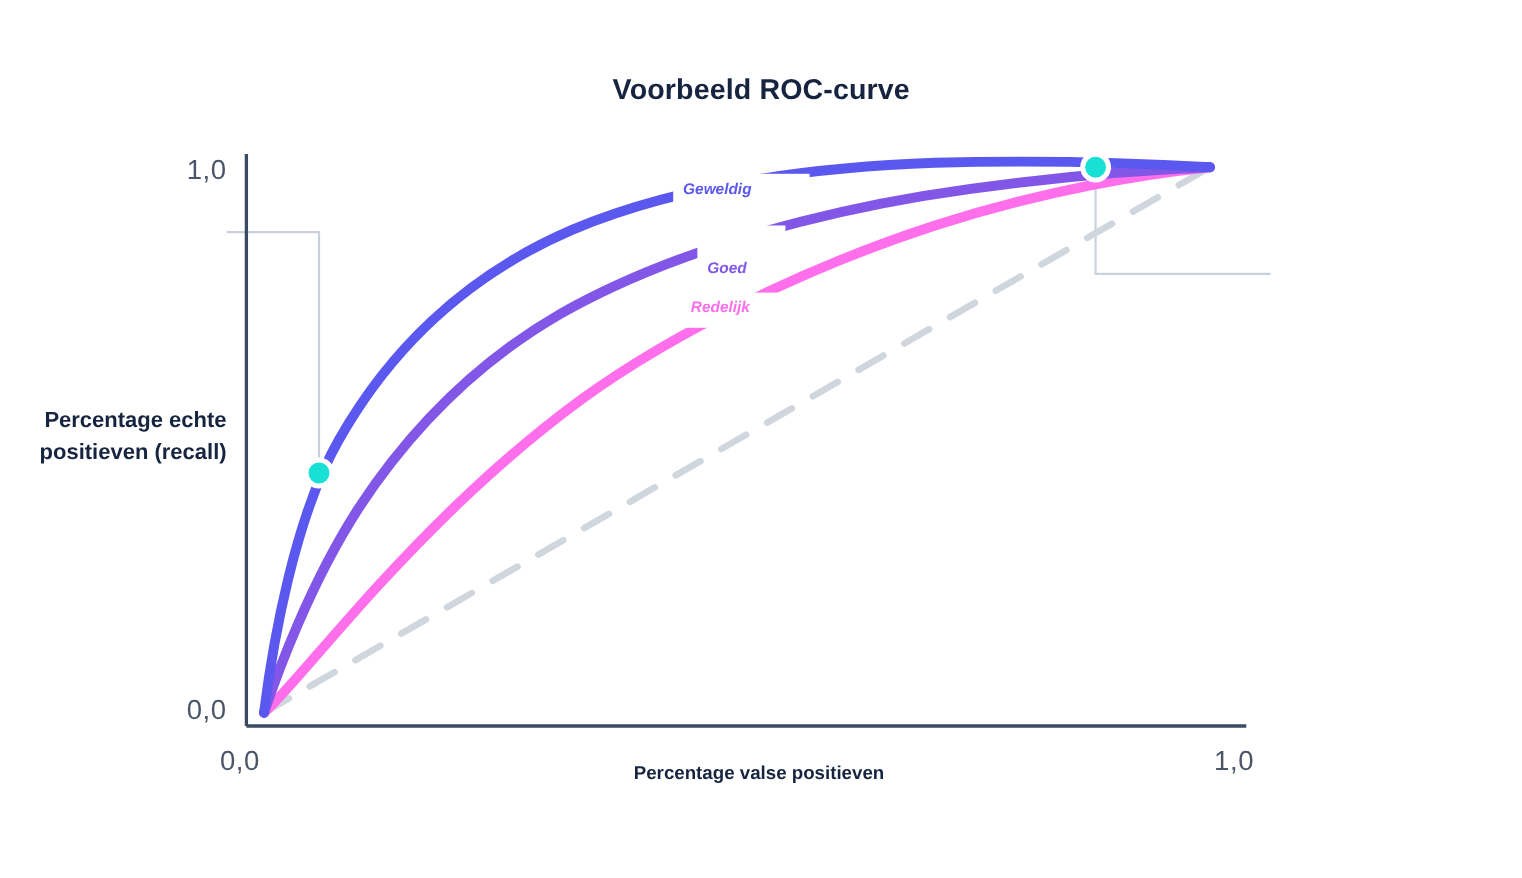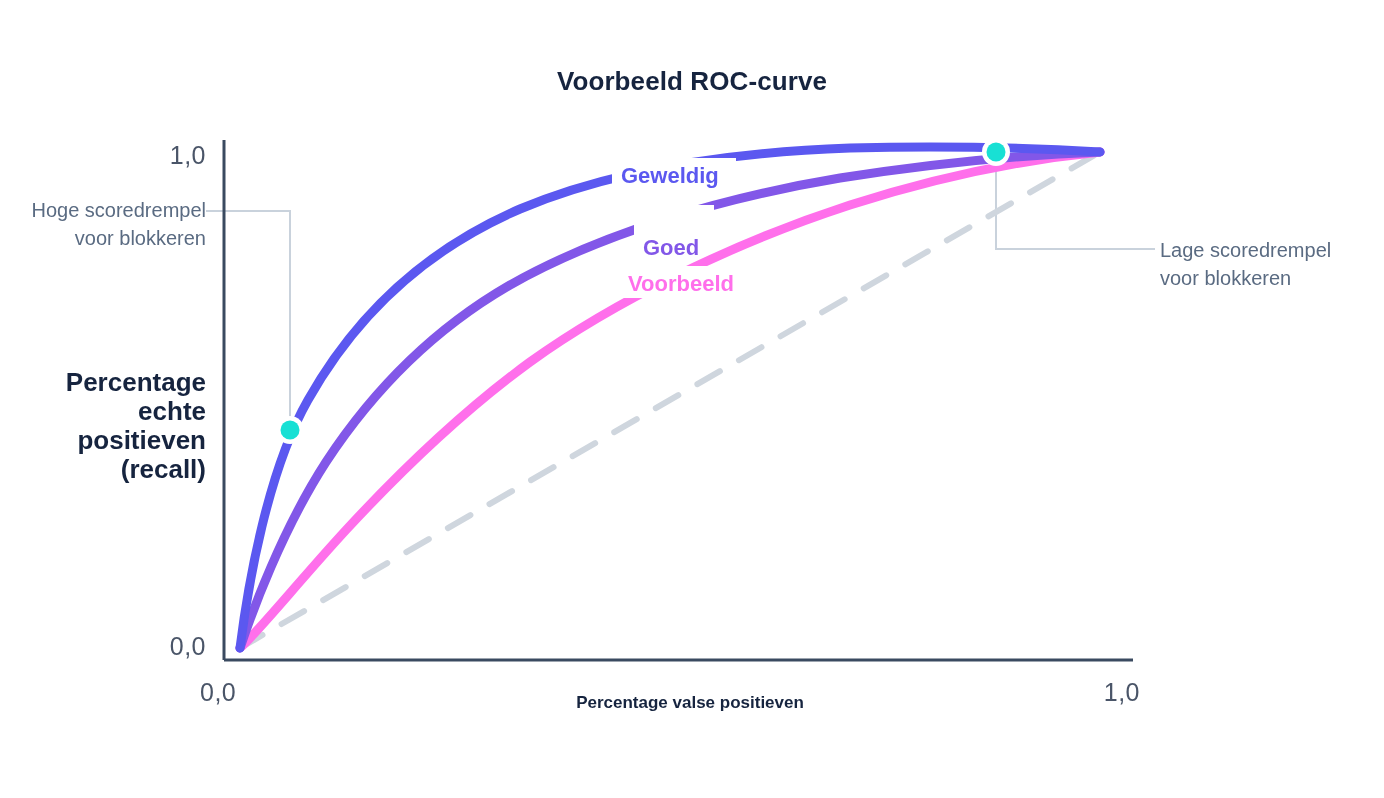--- a/index.html
+++ b/index.html
@@ -46,21 +46,21 @@
     letter-spacing: 0.5px;
     white-space: nowrap;
   }
   #tick-y-top { left: 120px; top: 141px; width: 86px; text-align: right; }
   #tick-y-bottom { left: 120px; top: 632px; width: 86px; text-align: right; }
   #tick-x-left { left: 200px; top: 678px; width: 90px; text-align: left; }
   #tick-x-right { left: 1050px; top: 678px; width: 90px; text-align: right; }
 
   .axis-title {
     position: absolute;
-    font-size: 26px;
+    font-size: 20px;
     font-weight: bold;
     color: #16243f;
     line-height: 29px;
   }
   #y-axis-title {
     left: 20px;
     top: 368px;
     width: 186px;
     text-align: right;
   }
@@ -86,23 +86,24 @@
   }
   #annotation-right {
     left: 1160px;
     top: 237px;
     width: 215px;
     text-align: left;
   }
 
   .curve-label {
     position: absolute;
-    font-size: 22px;
+    font-size: 14px;
     font-weight: bold;
     white-space: nowrap;
+    font-style: italic;
   }
   #label-geweldig { left: 621px; top: 163px; color: #5b58f0; }
   #label-goed { left: 643px; top: 210px; color: #8257e8; margin-top: 25px; }
   #label-redelijk { left: 628px; top: 271px; color: #ff6feb; }
 </style>
 </head>
 <body>
 
 <div id="root">
 
@@ -162,20 +163,18 @@
   </svg>
 
   <div class="tick-label" id="tick-y-top">1,0</div>
   <div class="tick-label" id="tick-y-bottom">0,0</div>
   <div class="tick-label" id="tick-x-left">0,0</div>
   <div class="tick-label" id="tick-x-right">1,0</div>
 
   <div class="axis-title" id="y-axis-title">Percentage echte positieven (recall)</div>
   <div class="axis-title" id="x-axis-title">Percentage valse positieven</div>
 
-  <div class="annotation" id="annotation-left">Hoge scoredrempel voor blokkeren</div>
-  <div class="annotation" id="annotation-right">Lage scoredrempel voor blokkeren</div>
 
   <div class="curve-label" id="label-geweldig">Geweldig</div>
   <div class="curve-label" id="label-goed">Goed</div>
-  <div class="curve-label" id="label-redelijk">Voorbeeld</div>
+  <div class="curve-label" id="label-redelijk">Redelijk</div>
 
 </div>
 
 </body></html>

